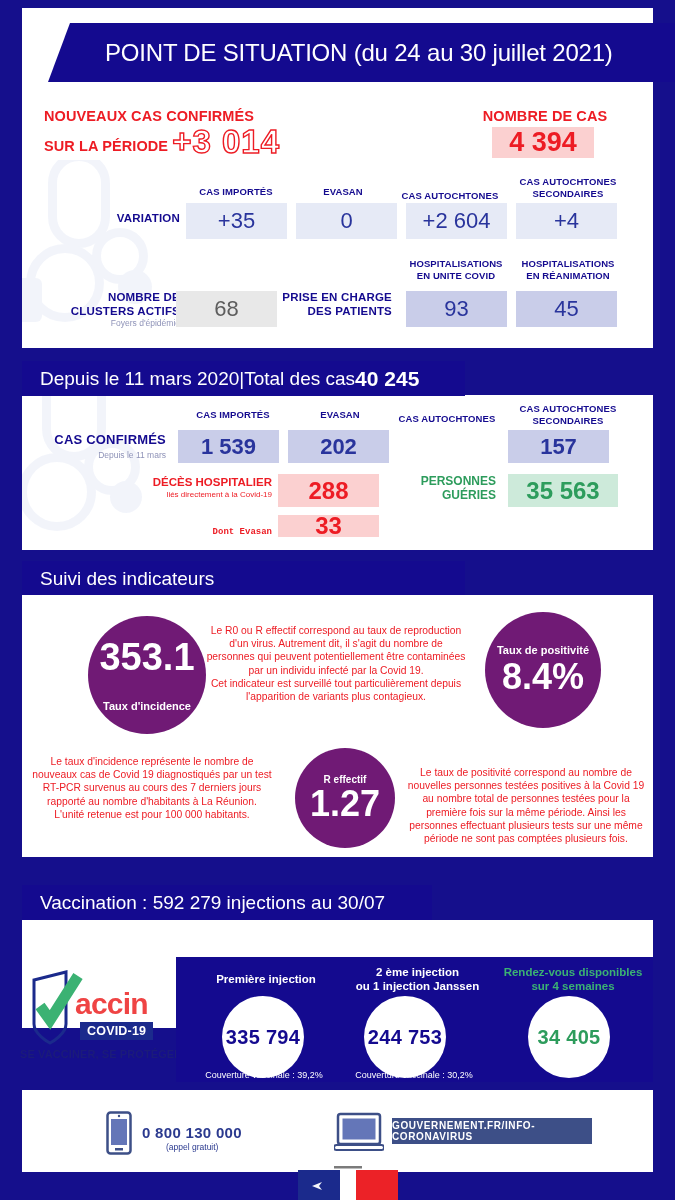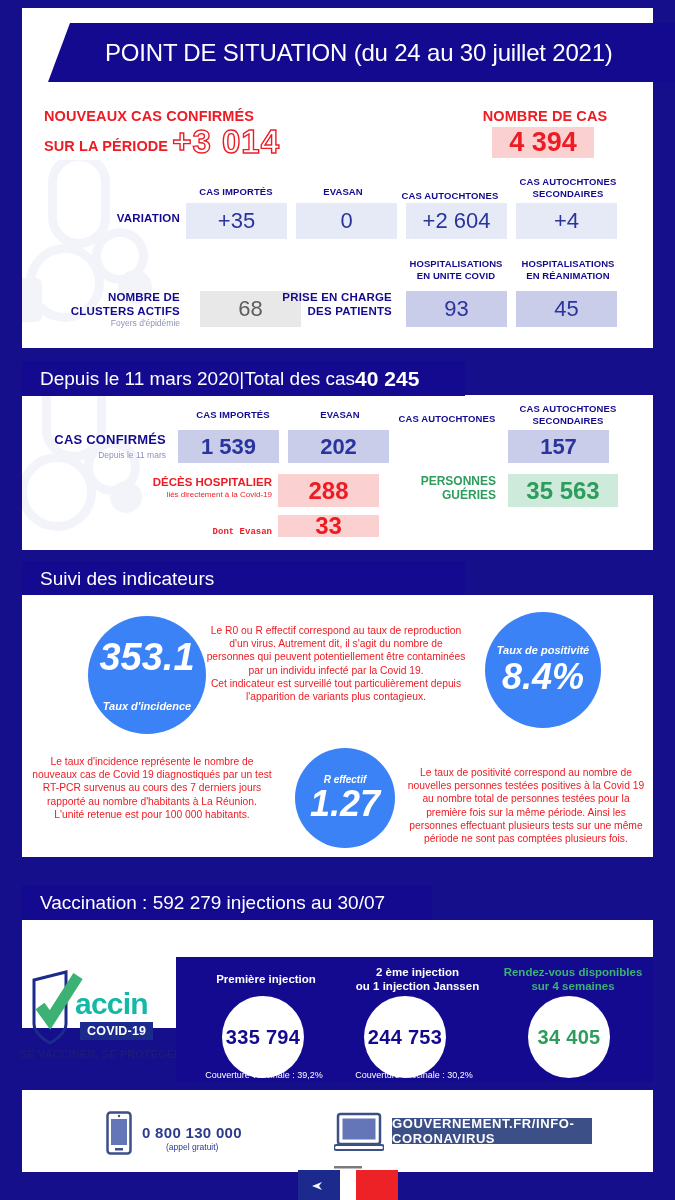--- a/index.html
+++ b/index.html
@@ -151,28 +151,27 @@
     color: #2d9c5c;
     font-weight: 700;
     font-size: 12px;
     text-align: right;
     line-height: 14px;
   }
 
   
   .circle-red {
     position: absolute;
-    background: #3b82f6;
+    background: #701a75;
     border-radius: 50%;
     color: #fff;
     display: flex;
     flex-direction: column;
     align-items: center;
     justify-content: center;
-    font-style: italic;
   }
   .circ-val { font-weight: 700; line-height: 1; }
   .circ-lab { font-weight: 700; font-size: 11px; line-height: 1; }
   .para {
     position: absolute;
     color: #ed1c24;
     font-size: 10.3px;
     line-height: 13.2px;
     text-align: center;
     font-weight: 400;
@@ -211,21 +210,21 @@
     font-size: 9px;
     text-align: center;
     font-weight: 400;
   }
 
   
   .logo-wrap { position: absolute; }
   .logo-txt {
     position: absolute;
     font-weight: 700;
-    color: #14b8a6;
+    color: #ef4444;
     font-size: 30px;
     letter-spacing: -0.8px;
   }
   .logo-badge {
     position: absolute;
     background: #1b2a8c;
     color: #fff;
     font-weight: 700;
     font-size: 12.5px;
     padding: 2px 7px;
@@ -251,21 +250,21 @@
   .phone-sub {
     position: absolute;
     color: #2b3a8f;
     font-size: 8.5px;
   }
   .gov-pill {
     position: absolute;
     background: #3d4f87;
     color: #ffffff;
     font-weight: 700;
-    font-size: 13px;
+    font-size: 10px;
     letter-spacing: 0.6px;
     display: flex;
     align-items: center;
     justify-content: center;
   }
   .marianne {
     position: absolute;
     background: #ffffff;
     display: flex;
   }
@@ -334,21 +333,21 @@
   <div class="col-head" style="position:absolute; left:512px; top:258px; width:112px;">
     <div>HOSPITALISATIONS</div>
     <div>EN RÉANIMATION</div>
   </div>
 
   <div class="row-label" style="position:absolute; left:40px; top:291px; width:140px;">
     <div>NOMBRE DE</div>
     <div>CLUSTERS ACTIFS</div>
   </div>
   <div class="row-sub" style="position:absolute; left:40px; top:318px; width:140px;">Foyers d'épidémie</div>
-  <div class="cell grey" style="left:200px; top:291px; width:101px; height:36px;">
+  <div class="cell grey" style="left:176px; top:291px; width:101px; height:36px;">
     <span>68</span>
   </div>
 
   <div class="row-label" style="position:absolute; left:272px; top:291px; width:120px;">
     <div>PRISE EN CHARGE</div>
     <div>DES PATIENTS</div>
   </div>
   <div class="cell lilac2" style="left:406px; top:291px; width:101px; height:36px;">
     <span>93</span>
   </div>

